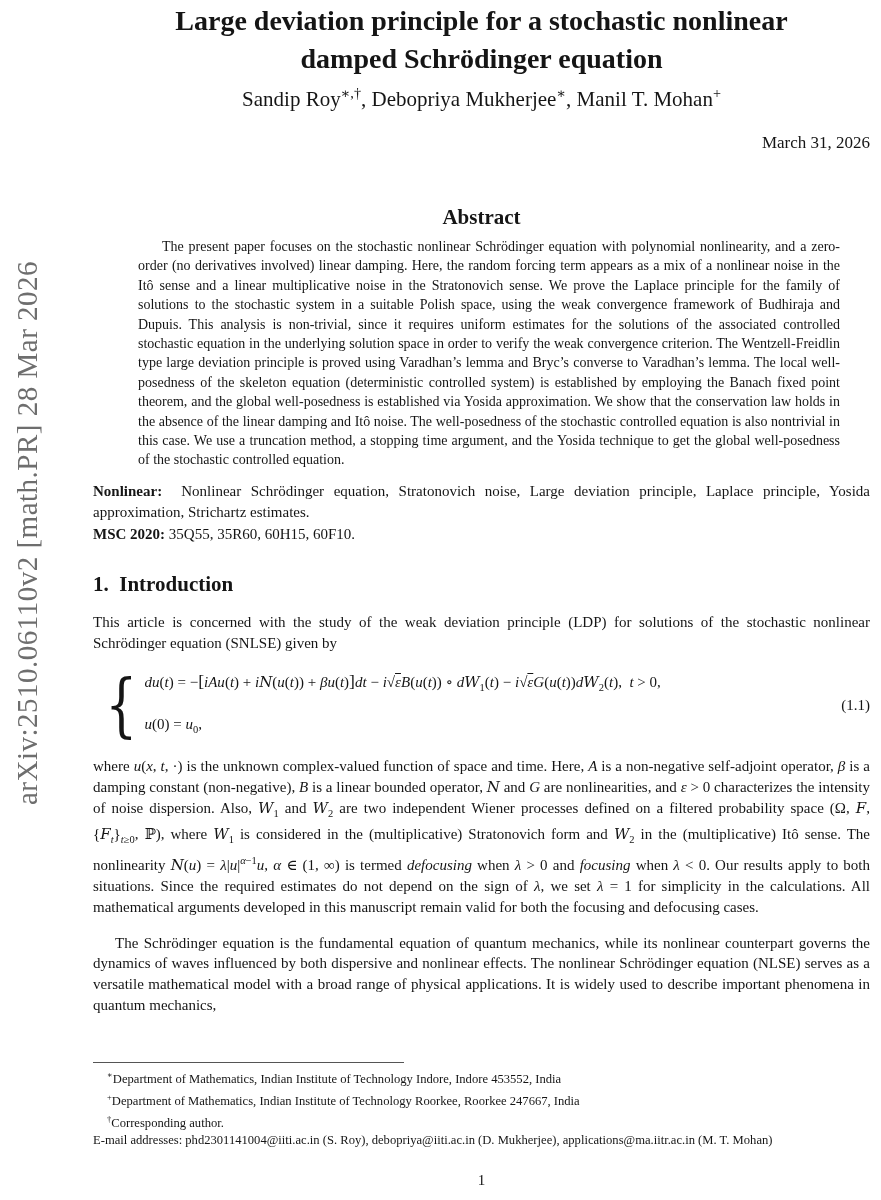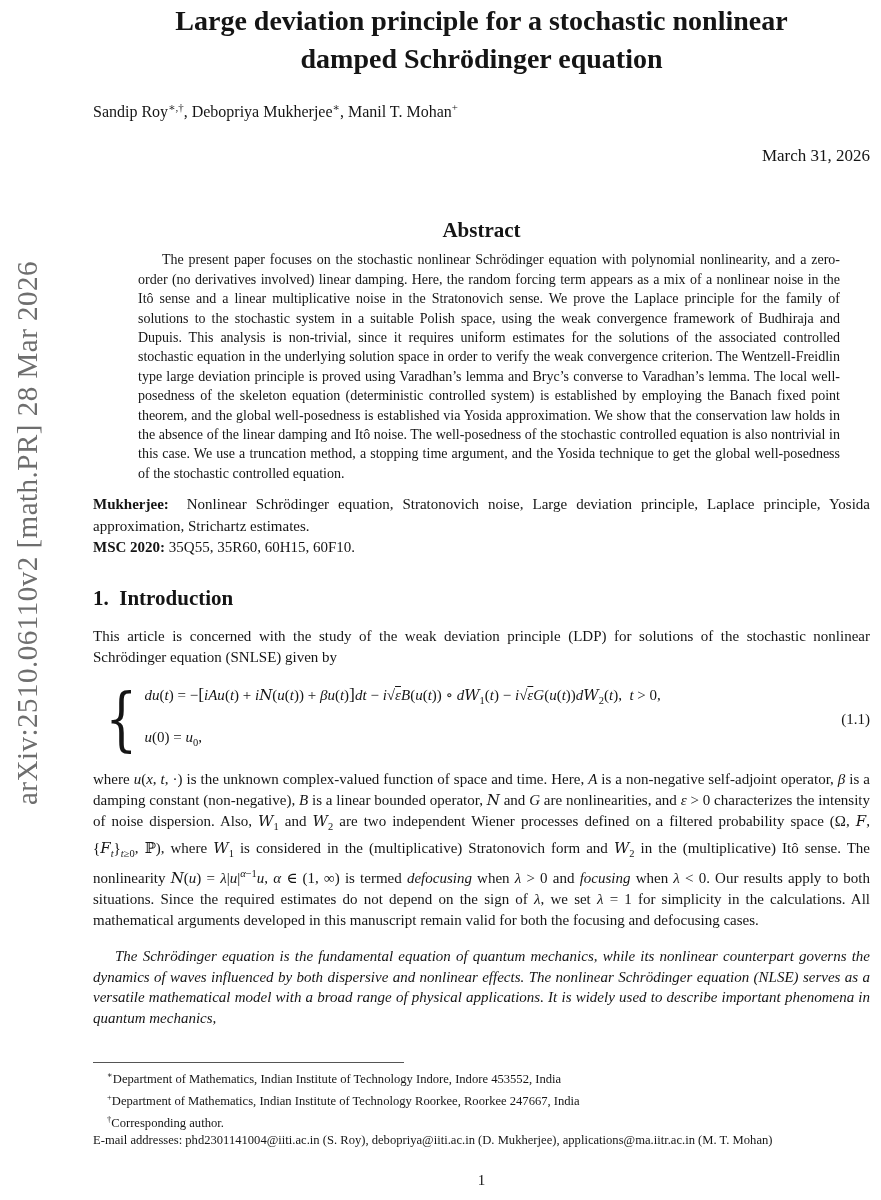--- a/index.html
+++ b/index.html
@@ -29,22 +29,23 @@
     white-space: nowrap;
   }
   .paper-title {
     margin: 2px 0 0 0;
     text-align: center;
     font-size: 28px;
     line-height: 38px;
     font-weight: bold;
   }
   .authors {
-    margin-top: 18px;
-    font-size: 16px;
+    margin-top: 4px;
+    text-align: center;
+    font-size: 21px;
     line-height: 22px;
   }
   .authors sup, .fn sup { font-size: 68%; }
   .date {
     margin-top: 23px;
     text-align: right;
     font-size: 17px;
   }
   .abstract-heading {
     margin-top: 52px;
@@ -65,21 +66,21 @@
     margin: 27px 0 0 0;
     font-size: 21px;
     font-weight: bold;
   }
   .body-par {
     margin: 15px 0 0 0;
     font-size: 15px;
     line-height: 20.8px;
     text-align: justify;
   }
-  .body-par.indent { text-indent: 22px; font-style: italic; }
+  .body-par.indent { text-indent: 22px; }
   .body-par.cont { margin-top: 8px; }
   sub { font-size: 70%; }
   sup { font-size: 70%; }
   .scr { font-style: italic; font-family: "DejaVu Serif", serif; }
   .ov { text-decoration: overline; }
   .bigbr { font-size: 118%; }
   .equation {
     position: relative;
     display: flex;
     align-items: center;
@@ -135,21 +136,21 @@
 
   <div class="authors">Sandip Roy<sup>∗,†</sup>, Debopriya Mukherjee<sup>∗</sup>, Manil T. Mohan<sup>+</sup></div>
 
   <div class="date">March 31, 2026</div>
 
   <div class="abstract-heading">Abstract</div>
 
   <div class="abstract-body">The present paper focuses on the stochastic nonlinear Schrödinger equation with polynomial nonlinearity, and a zero-order (no derivatives involved) linear damping. Here, the random forcing term appears as a mix of a nonlinear noise in the Itô sense and a linear multiplicative noise in the Stratonovich sense. We prove the Laplace principle for the family of solutions to the stochastic system in a suitable Polish space, using the weak convergence framework of Budhiraja and Dupuis. This analysis is non-trivial, since it requires uniform estimates for the solutions of the associated controlled stochastic equation in the underlying solution space in order to verify the weak convergence criterion. The Wentzell-Freidlin type large deviation principle is proved using Varadhan’s lemma and Bryc’s converse to Varadhan’s lemma. The local well-posedness of the skeleton equation (deterministic controlled system) is established by employing the Banach fixed point theorem, and the global well-posedness is established via Yosida approximation. We show that the conservation law holds in the absence of the linear damping and Itô noise. The well-posedness of the stochastic controlled equation is also nontrivial in this case. We use a truncation method, a stopping time argument, and the Yosida technique to get the global well-posedness of the stochastic controlled equation.</div>
 
   <div class="kw-block">
-    <p class="kw-line"><b>Mukherjee:</b>&nbsp; Nonlinear Schrödinger equation, Stratonovich noise, Large deviation principle, Laplace principle, Yosida approximation, Strichartz estimates.</p>
+    <p class="kw-line"><b>Nonlinear:</b>&nbsp; Nonlinear Schrödinger equation, Stratonovich noise, Large deviation principle, Laplace principle, Yosida approximation, Strichartz estimates.</p>
     <p class="kw-line"><b>MSC 2020:</b> 35Q55, 35R60, 60H15, 60F10.</p>
   </div>
 
   <h2 class="section-heading">1.&nbsp;&nbsp;Introduction</h2>
 
   <p class="body-par">This article is concerned with the study of the weak deviation principle (LDP) for solutions of the stochastic nonlinear Schrödinger equation (SNLSE) given by</p>
 
   <div class="equation">
     <div class="eq-brace">{</div>
     <div class="eq-lines">

